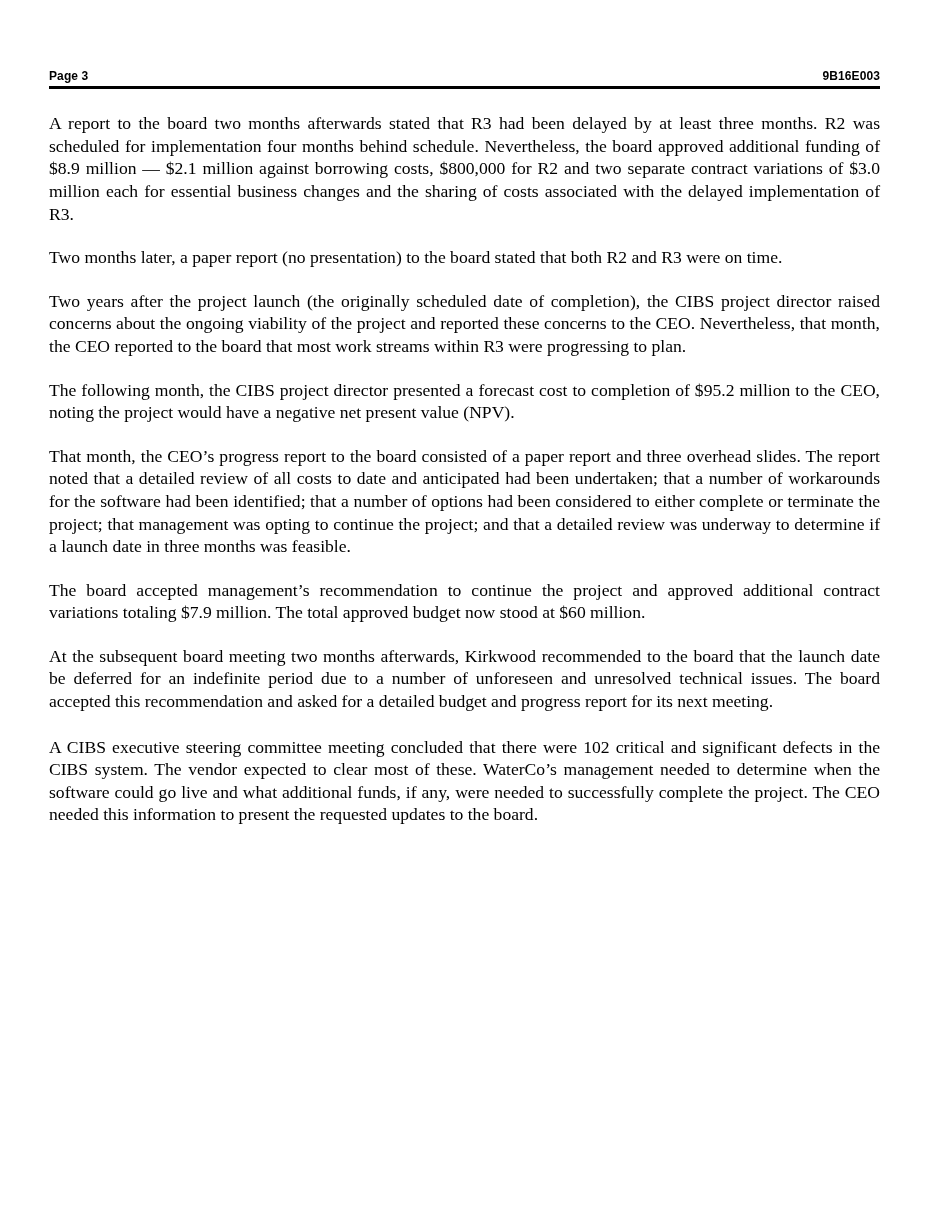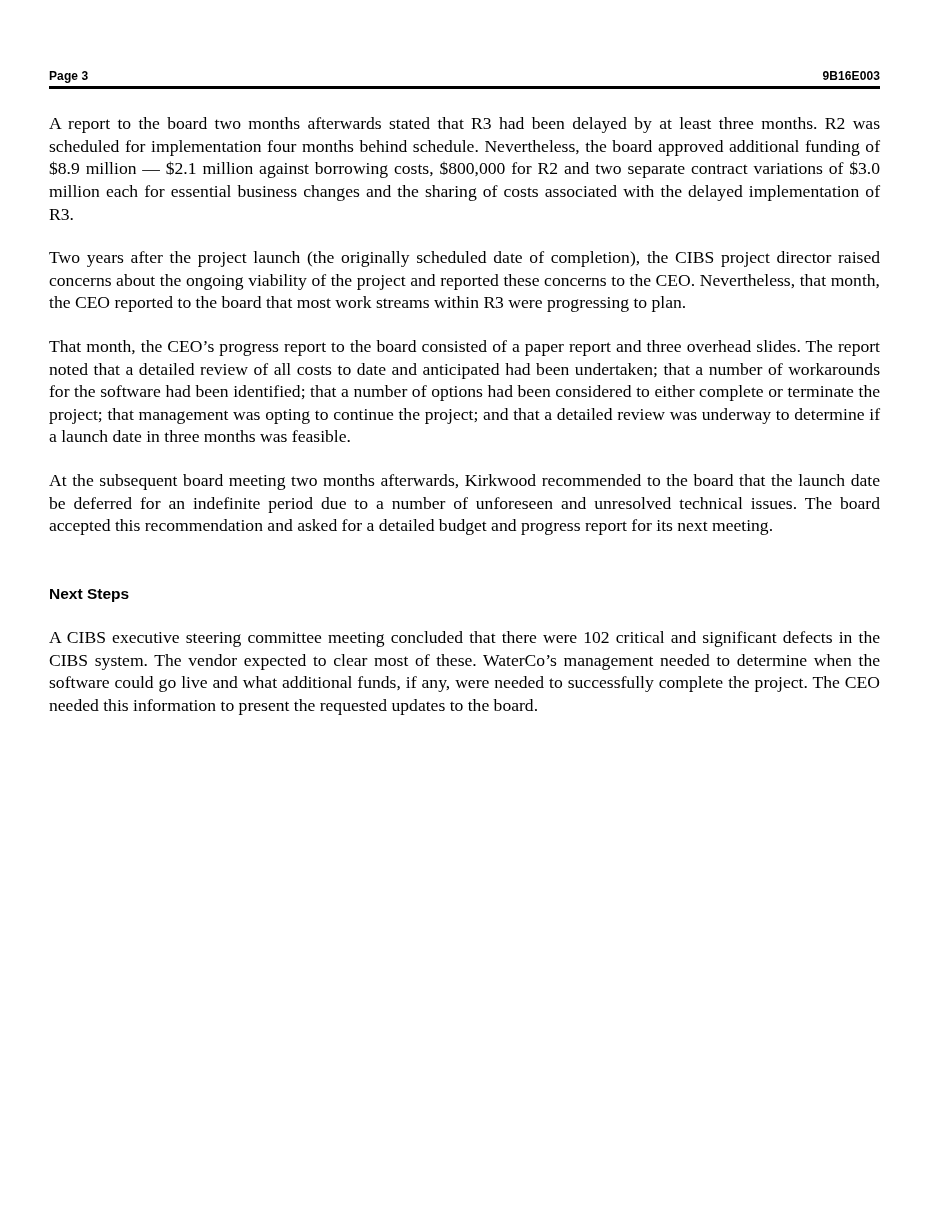--- a/index.html
+++ b/index.html
@@ -87,24 +87,26 @@
   <div class="page-inner">
 
     <div class="doc-header">
       <span class="page-label">Page 3</span>
       <span class="doc-code">9B16E003</span>
     </div>
     <div class="header-rule"></div>
 
     <div class="body-content">
       <p class="para">A report to the board two months afterwards stated that R3 had been delayed by at least three months. R2 was scheduled for implementation four months behind schedule. Nevertheless, the board approved additional funding of $8.9 million — $2.1 million against borrowing costs, $800,000 for R2 and two separate contract variations of $3.0 million each for essential business changes and the sharing of costs associated with the delayed implementation of R3.</p>
+      <p class="para">Two months later, a paper report (no presentation) to the board stated that both R2 and R3 were on time.</p>
       <p class="para">Two years after the project launch (the originally scheduled date of completion), the CIBS project director raised concerns about the ongoing viability of the project and reported these concerns to the CEO. Nevertheless, that month, the CEO reported to the board that most work streams within R3 were progressing to plan.</p>
+      <p class="para">The following month, the CIBS project director presented a forecast cost to completion of $95.2 million to the CEO, noting the project would have a negative net present value (NPV).</p>
       <p class="para">That month, the CEO’s progress report to the board consisted of a paper report and three overhead slides. The report noted that a detailed review of all costs to date and anticipated had been undertaken; that a number of workarounds for the software had been identified; that a number of options had been considered to either complete or terminate the project; that management was opting to continue the project; and that a detailed review was underway to determine if a launch date in three months was feasible.</p>
+      <p class="para">The board accepted management’s recommendation to continue the project and approved additional contract variations totaling $7.9 million. The total approved budget now stood at $60 million.</p>
       <p class="para">At the subsequent board meeting two months afterwards, Kirkwood recommended to the board that the launch date be deferred for an indefinite period due to a number of unforeseen and unresolved technical issues. The board accepted this recommendation and asked for a detailed budget and progress report for its next meeting.</p>
 
       <div class="section-block">
-        <h2 class="section-heading">Next Steps</h2>
         <p class="para after-heading">A CIBS executive steering committee meeting concluded that there were 102 critical and significant defects in the CIBS system. The vendor expected to clear most of these. WaterCo’s management needed to determine when the software could go live and what additional funds, if any, were needed to successfully complete the project. The CEO needed this information to present the requested updates to the board.</p>
       </div>
     </div>
 
   </div>
 </div>
 
 </body></html>

